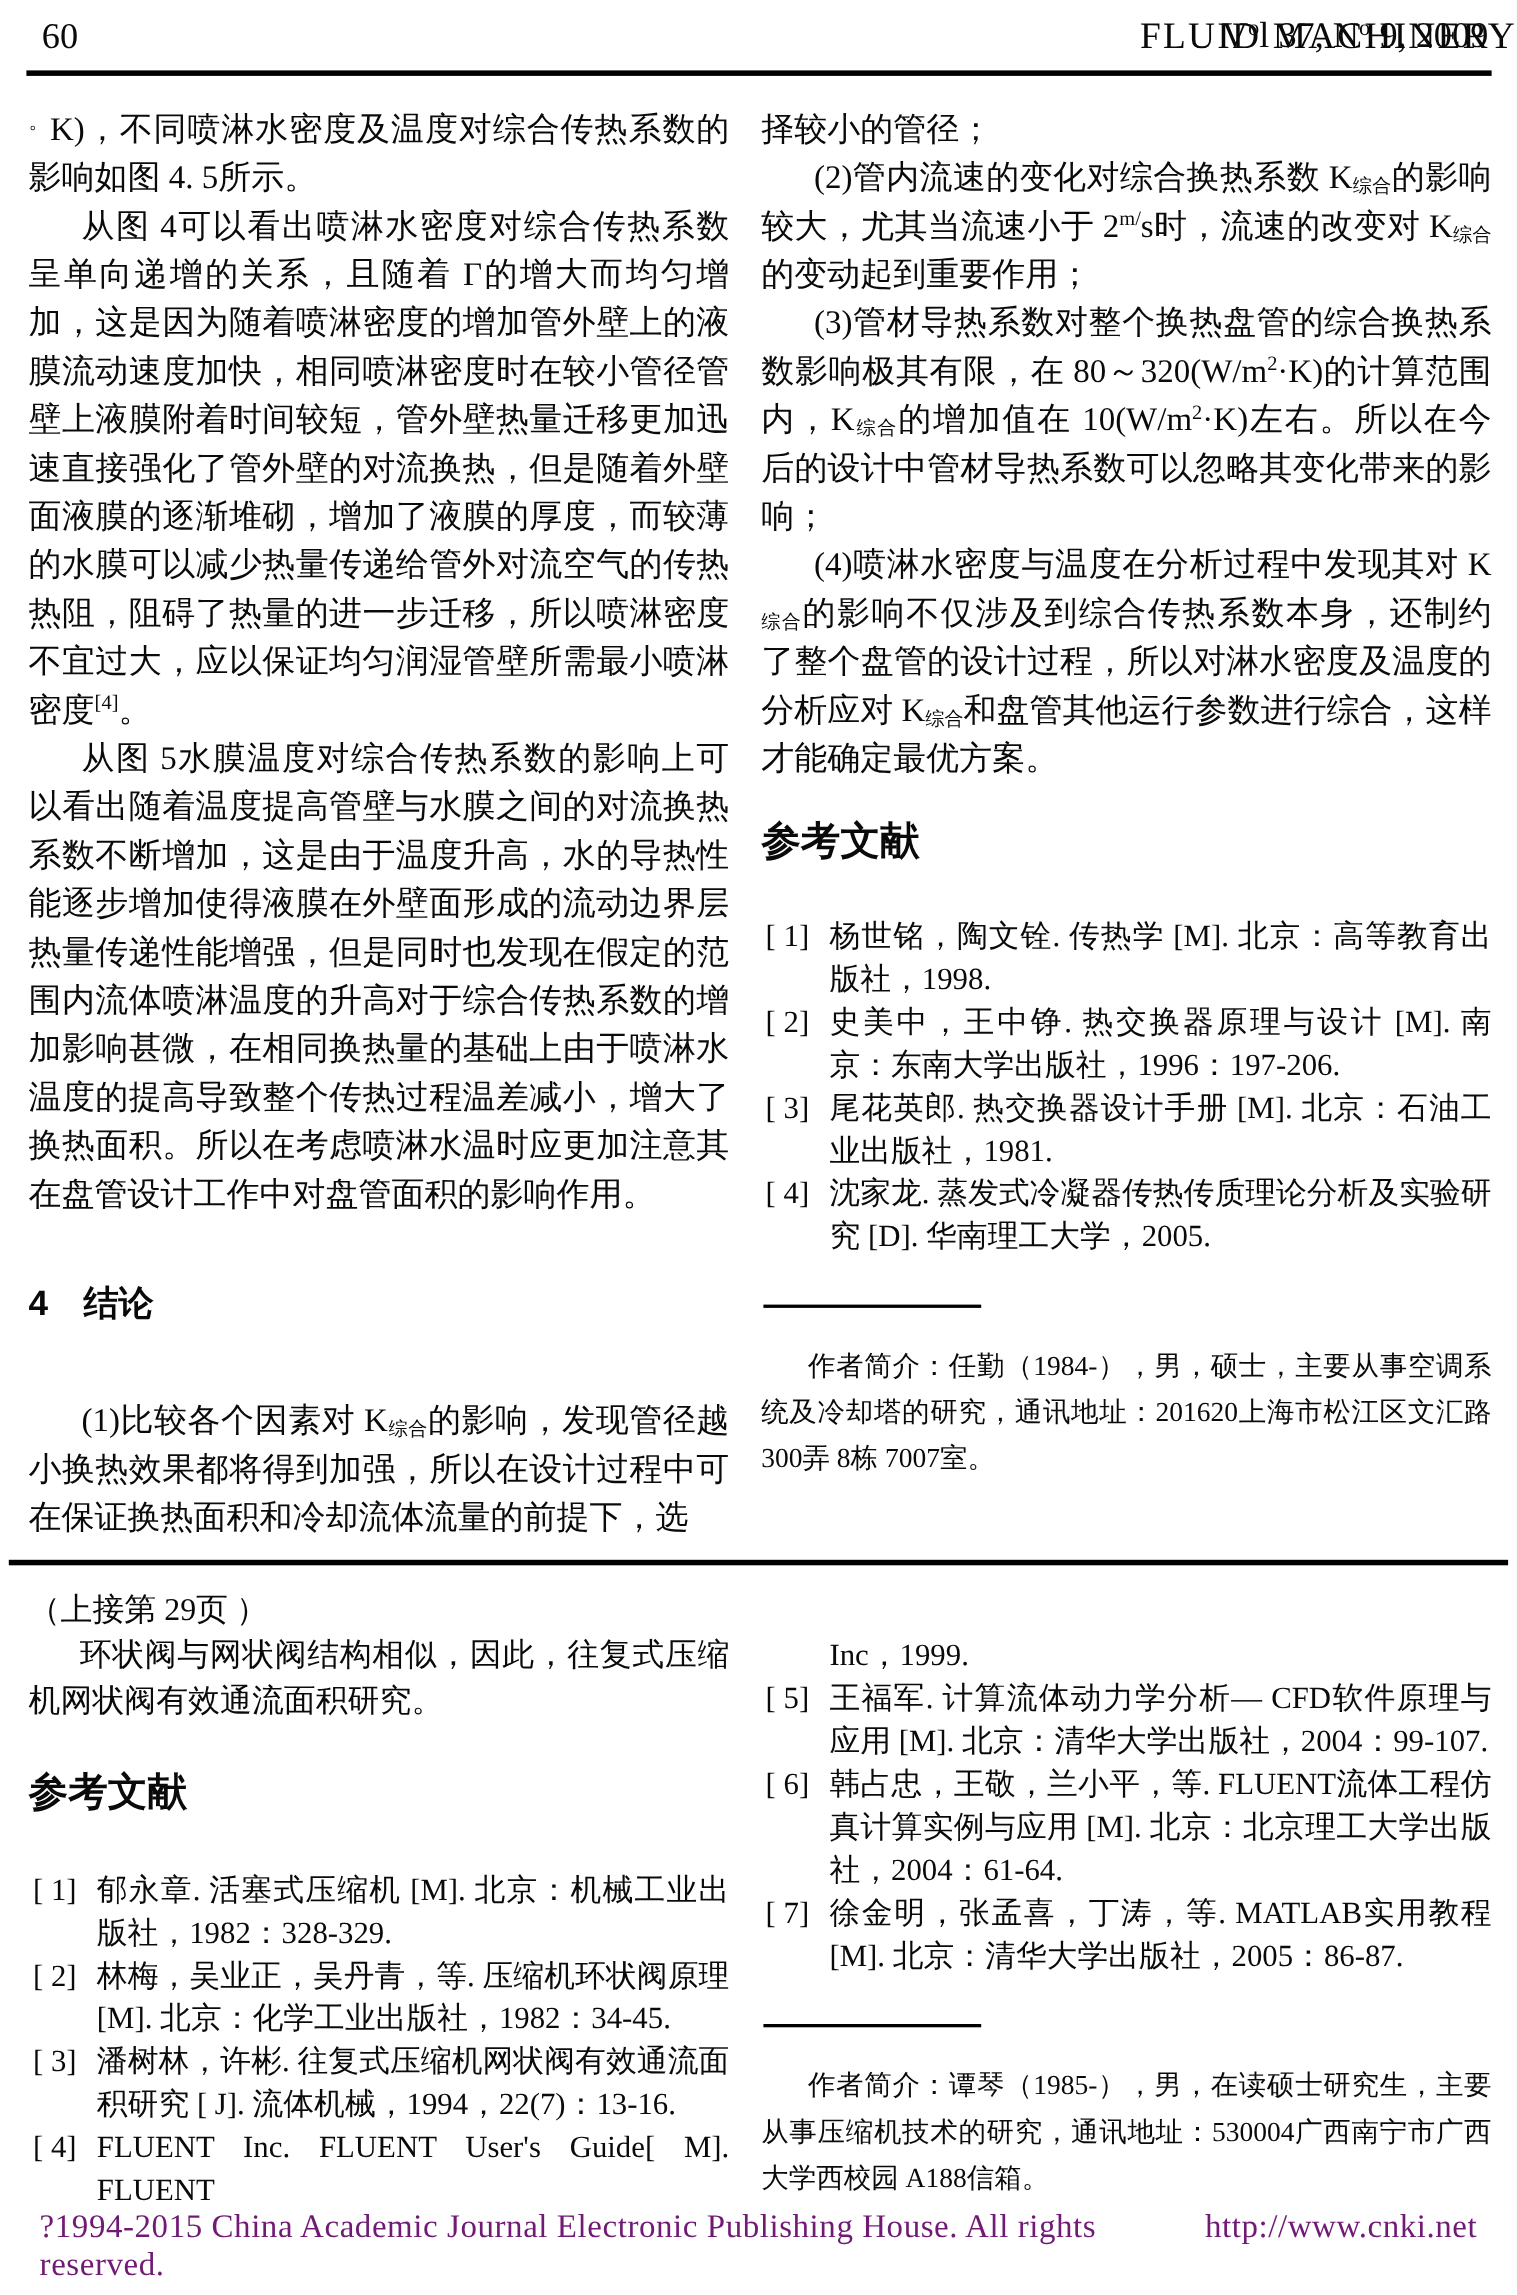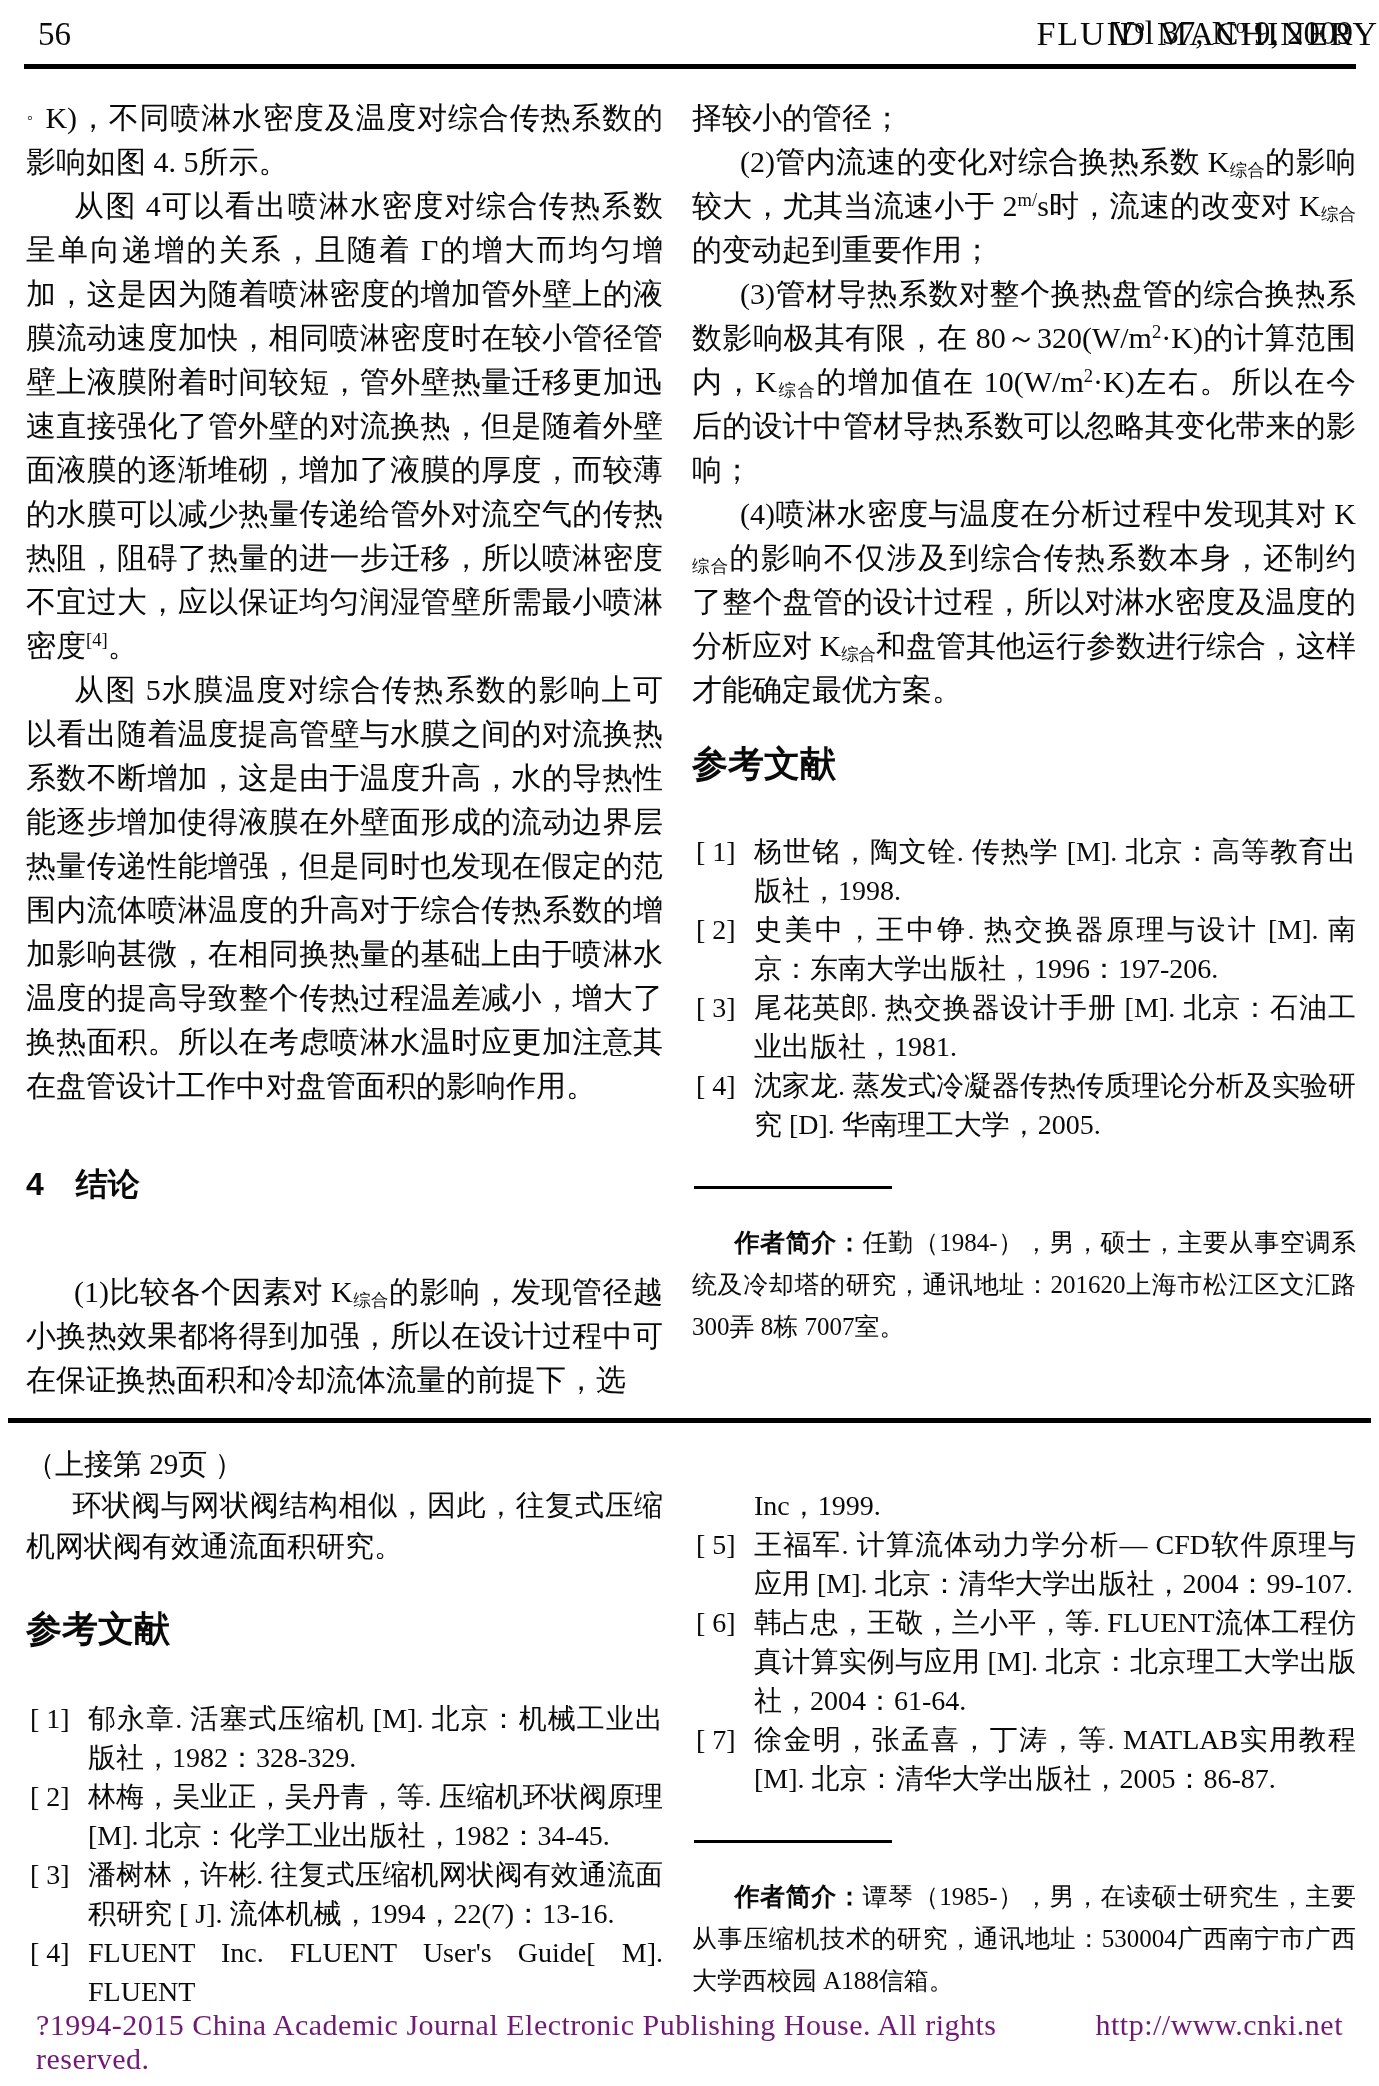--- a/index.html
+++ b/index.html
@@ -39,37 +39,37 @@
   }
   .col-bl h3.ref-heading{margin:42px 0 50px 0;}
 
   .ref{position:relative;padding-left:62px;font-size:28px;line-height:39px;
     text-align:justify;}
   .ref-label{position:absolute;left:4px;top:0;}
   .ref-cont{padding-left:62px;text-indent:0;margin-top:42px;font-size:28px;line-height:39px;}
 
   .bio-rule{width:198px;height:3px;background:#000;margin:42px 0 32px 2px;}
   .bio{font-size:25px;line-height:42px;text-indent:1.7em;text-align:justify;}
-  .bio .bio-label{font-family:"Liberation Sans","DejaVu Sans",sans-serif;font-weight:bold;}
+  .bio .bio-label{font-family:"Liberation Sans","DejaVu Sans",sans-serif;font-weight:normal;}
 
   .section-divider{position:absolute;left:8px;top:1418px;width:1363px;height:5px;background:#000;}
 
   
   .footer{
     position:absolute;left:0;right:0;top:2008px;
     display:flex;justify-content:space-between;padding:0 36px;
     color:#701a75;font-size:30px;letter-spacing:0.5px;
   }
 </style>
 </head>
 <body>
 
 <div class="page">
 
-  <span class="page-num">56</span>
+  <span class="page-num">60</span>
   <span class="journal-title">FLUID MACHINERY</span>
   <span class="issue-info">V<sup>o</sup>l 37, N<sup>o</sup> 9, 2009</span>
   <div class="header-rule"></div>
 
   <section class="col col-tl">
     <p class="noindent"><sup>。</sup>K)，不同喷淋水密度及温度对综合传热系数的影响如图 4. 5所示。</p>
     <p>从图 4可以看出喷淋水密度对综合传热系数呈单向递增的关系，且随着 Γ的增大而均匀增加，这是因为随着喷淋密度的增加管外壁上的液膜流动速度加快，相同喷淋密度时在较小管径管壁上液膜附着时间较短，管外壁热量迁移更加迅速直接强化了管外壁的对流换热，但是随着外壁面液膜的逐渐堆砌，增加了液膜的厚度，而较薄的水膜可以减少热量传递给管外对流空气的传热热阻，阻碍了热量的进一步迁移，所以喷淋密度不宜过大，应以保证均匀润湿管壁所需最小喷淋密度<sup>[4]</sup>。</p>
     <p>从图 5水膜温度对综合传热系数的影响上可以看出随着温度提高管壁与水膜之间的对流换热系数不断增加，这是由于温度升高，水的导热性能逐步增加使得液膜在外壁面形成的流动边界层热量传递性能增强，但是同时也发现在假定的范围内流体喷淋温度的升高对于综合传热系数的增加影响甚微，在相同换热量的基础上由于喷淋水温度的提高导致整个传热过程温差减小，增大了换热面积。所以在考虑喷淋水温时应更加注意其在盘管设计工作中对盘管面积的影响作用。</p>
     <h2 class="conclusion-heading">4　结论</h2>
     <p>(1)比较各个因素对 K<sub>综合</sub>的影响，发现管径越小换热效果都将得到加强，所以在设计过程中可在保证换热面积和冷却流体流量的前提下，选</p>

